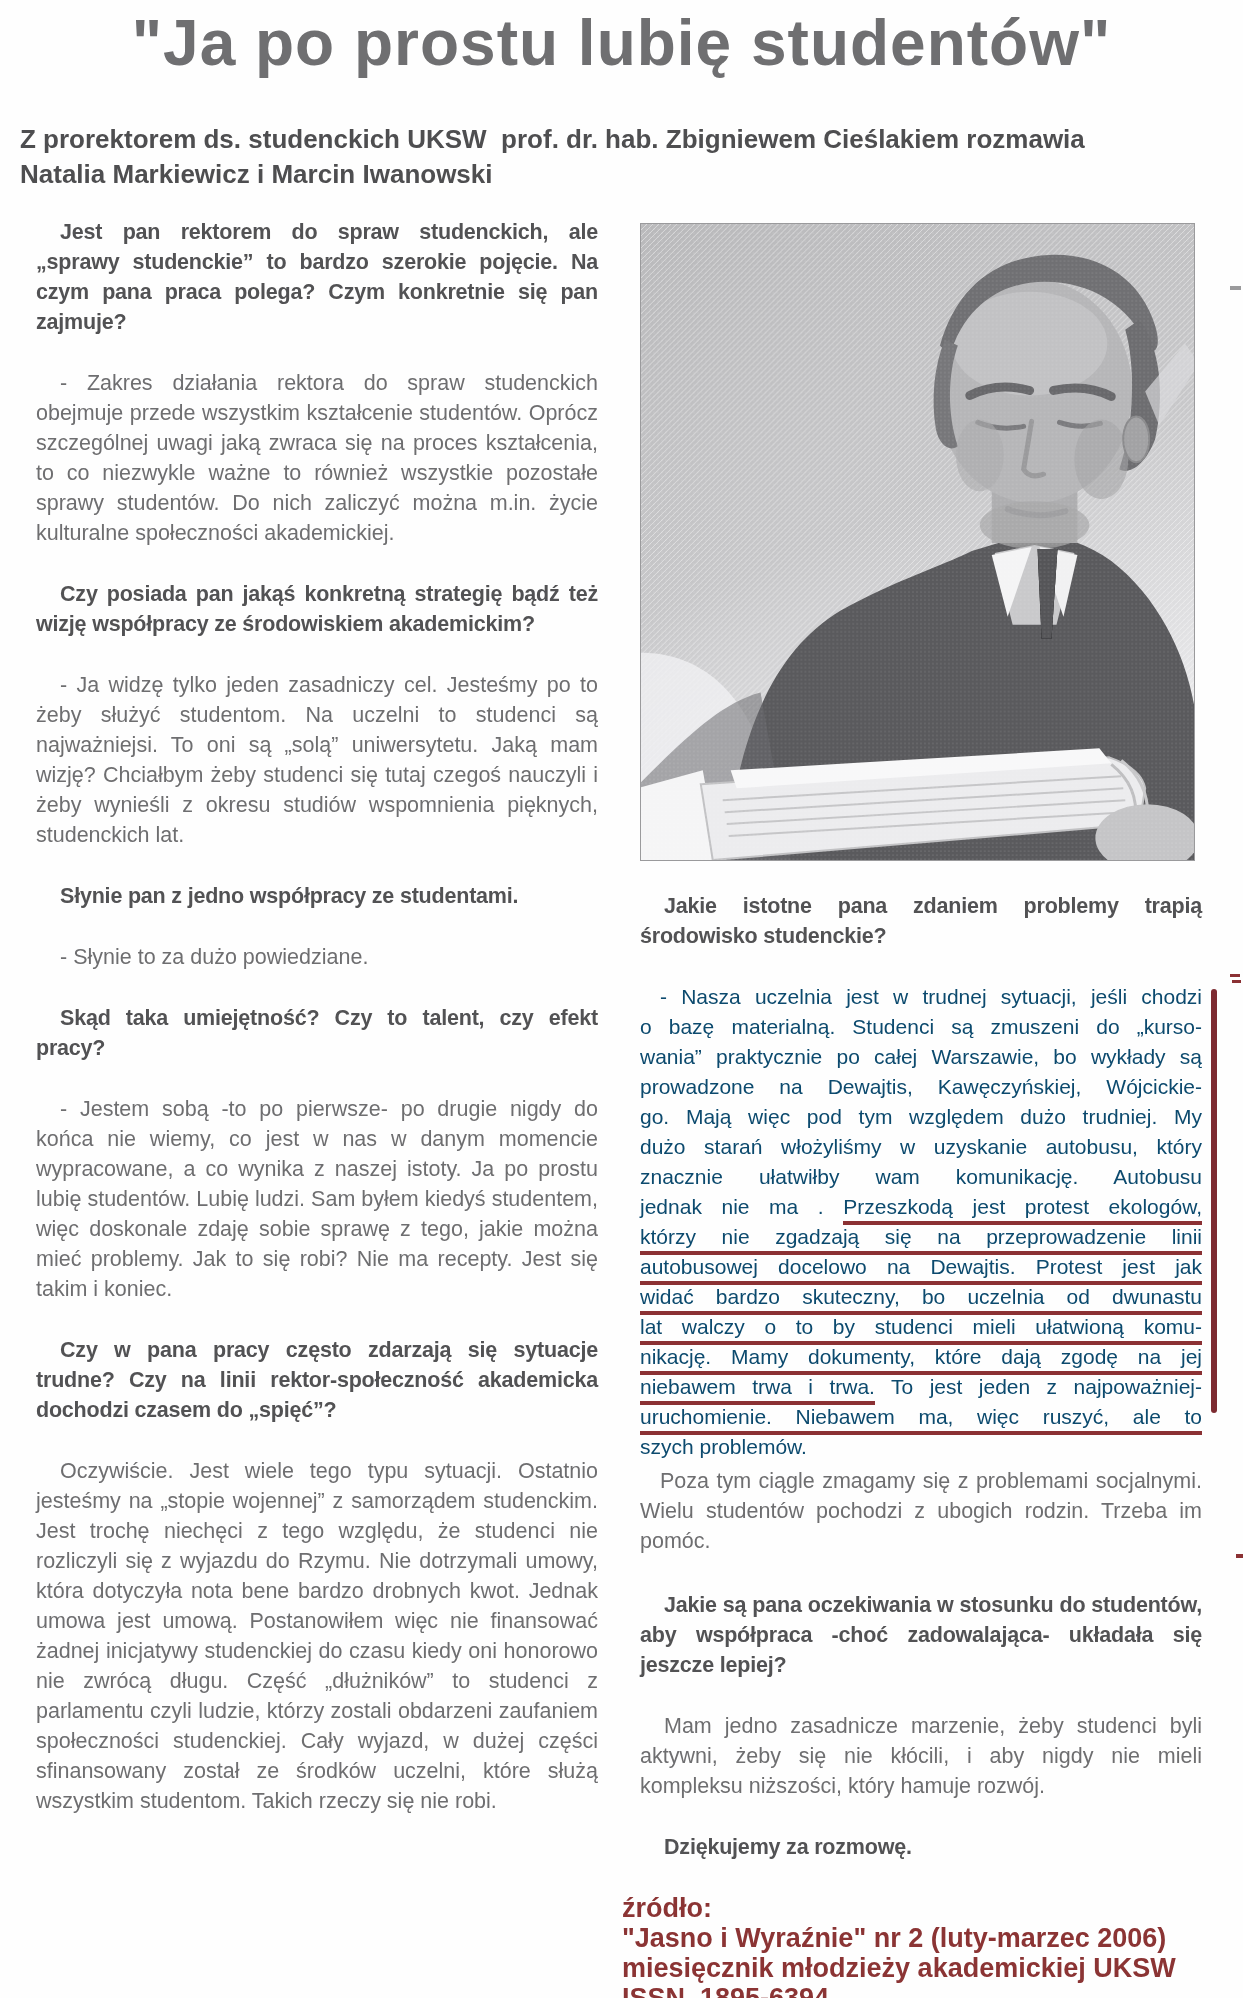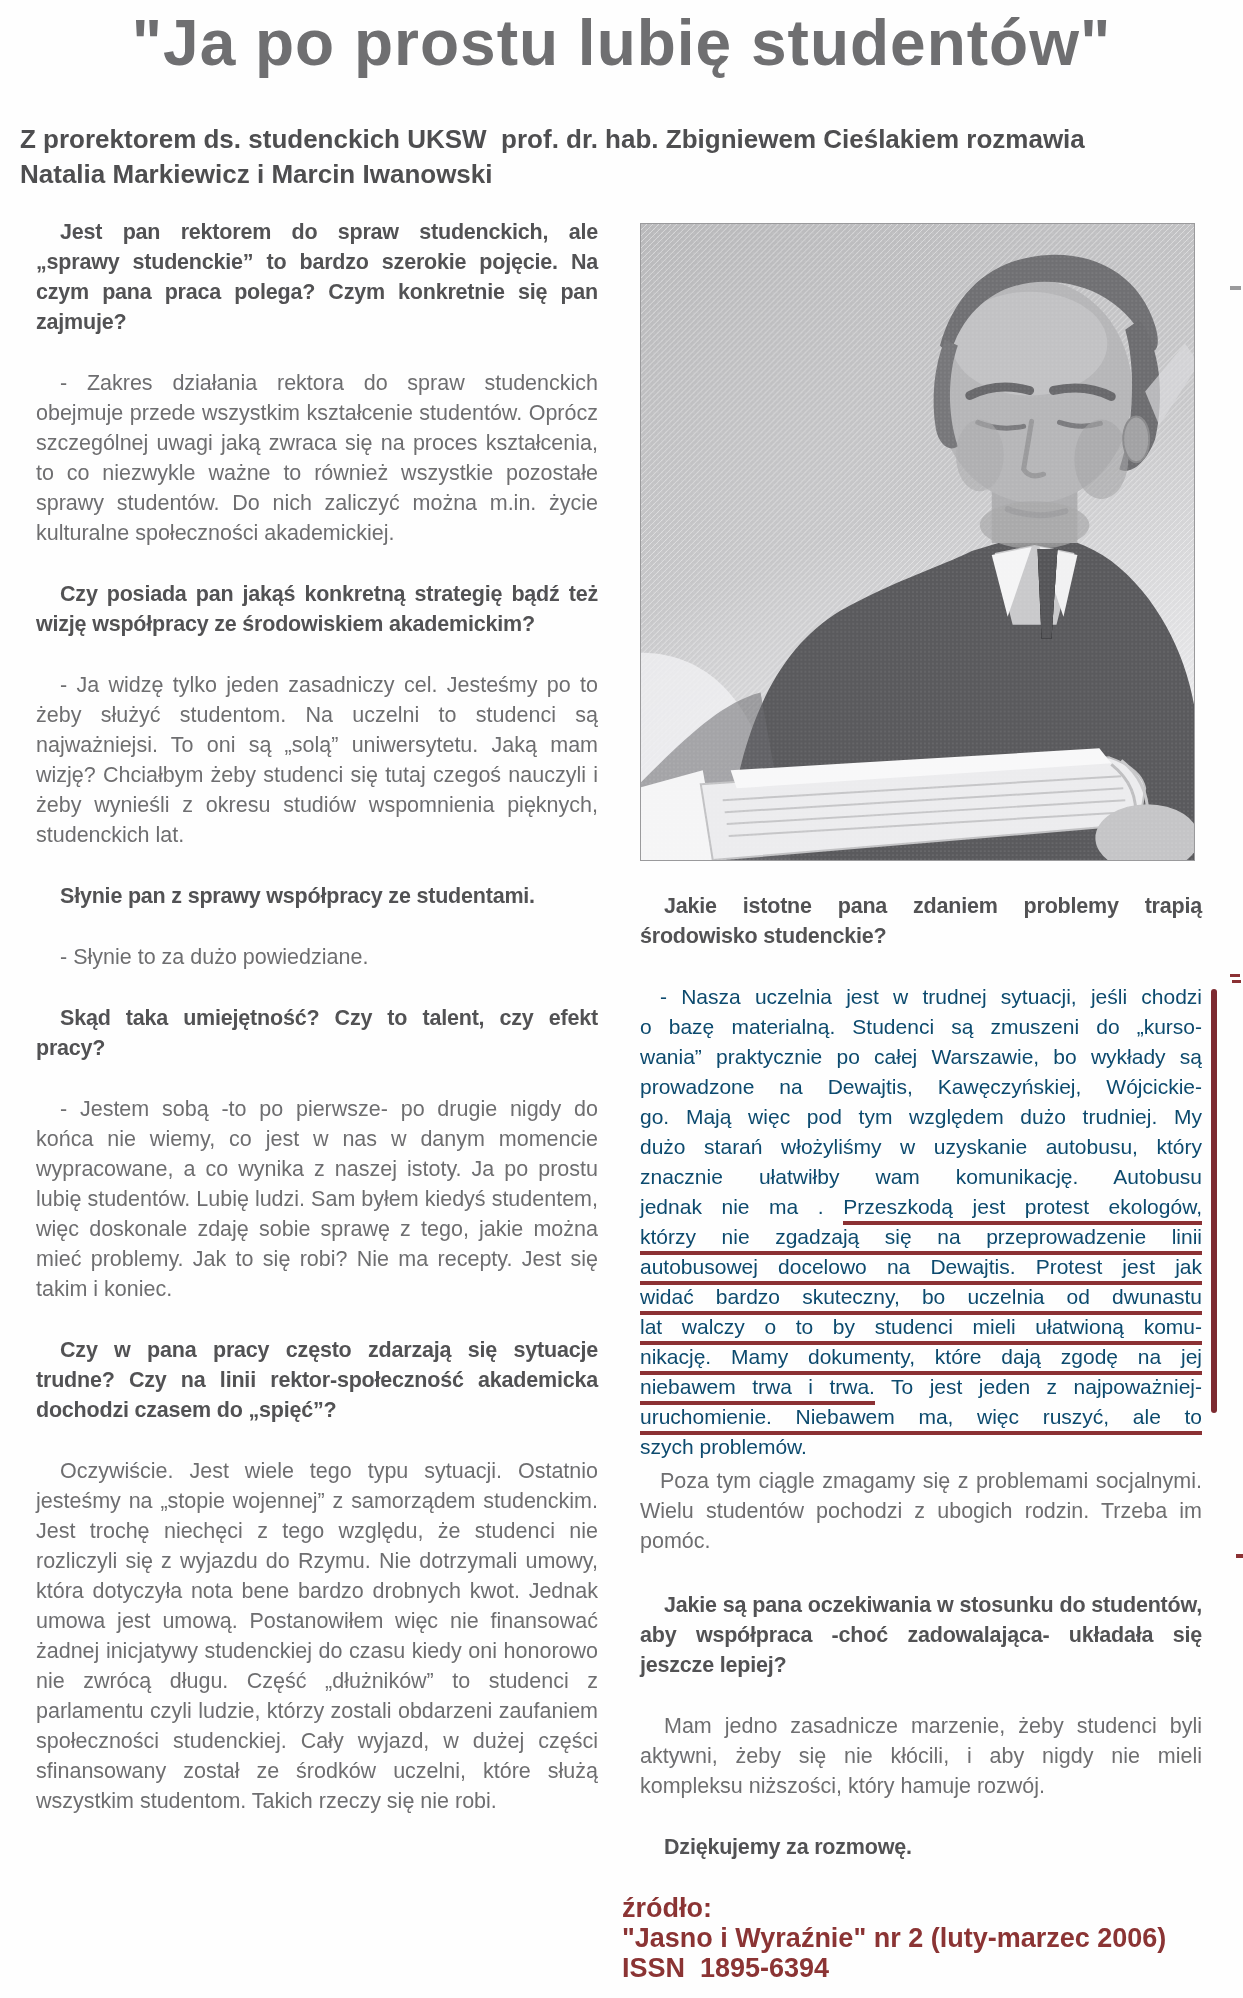--- a/index.html
+++ b/index.html
@@ -78,21 +78,21 @@
 
   <h1 class="title">"Ja po prostu lubię studentów"</h1>
   <p class="sub l1">Z prorektorem ds. studenckich UKSW  prof. dr. hab. Zbigniewem Cieślakiem rozmawia</p>
   <p class="sub l2">Natalia Markiewicz i Marcin Iwanowski</p>
 
   <section class="col left">
     <p class="q">Jest pan rektorem do spraw studenckich, ale „sprawy studenckie” to bardzo szerokie pojęcie. Na czym pana praca polega? Czym konkretnie się pan zajmuje?</p>
     <p class="a">- Zakres działania rektora do spraw studenckich obejmuje przede wszystkim kształcenie studentów. Oprócz szczególnej uwagi jaką zwraca się na proces kształcenia, to co niezwykle ważne to również wszystkie pozostałe sprawy studentów. Do nich zaliczyć można m.in. życie kulturalne społeczności akademickiej.</p>
     <p class="q">Czy posiada pan jakąś konkretną strategię bądź też wizję współpracy ze środowiskiem akademickim?</p>
     <p class="a">- Ja widzę tylko jeden zasadniczy cel. Jesteśmy po to żeby służyć studentom. Na uczelni to studenci są najważniejsi. To oni są „solą” uniwersytetu. Jaką mam wizję? Chciałbym żeby studenci się tutaj czegoś nauczyli i żeby wynieśli z okresu studiów wspomnienia pięknych, studenckich lat.</p>
-    <p class="q">Słynie pan z sprawy współpracy ze studentami.</p>
+    <p class="q">Słynie pan z jedno współpracy ze studentami.</p>
     <p class="a">- Słynie to za dużo powiedziane.</p>
     <p class="q">Skąd taka umiejętność? Czy to talent, czy efekt pracy?</p>
     <p class="a">- Jestem sobą -to po pierwsze- po drugie nigdy do końca nie wiemy, co jest w nas w danym momencie wypracowane, a co wynika z naszej istoty. Ja po prostu lubię studentów. Lubię ludzi. Sam byłem kiedyś studentem, więc doskonale zdaję sobie sprawę z tego, jakie można mieć problemy. Jak to się robi? Nie ma recepty. Jest się takim i koniec.</p>
     <p class="q">Czy w pana pracy często zdarzają się sytuacje trudne? Czy na linii rektor-społeczność akademicka dochodzi czasem do „spięć”?</p>
     <p class="a">Oczywiście. Jest wiele tego typu sytuacji. Ostatnio jesteśmy na „stopie wojennej” z samorządem studenckim. Jest trochę niechęci z tego względu, że studenci nie rozliczyli się z wyjazdu do Rzymu. Nie dotrzymali umowy, która dotyczyła nota bene bardzo drobnych kwot. Jednak umowa jest umową. Postanowiłem więc nie finansować żadnej inicjatywy studenckiej do czasu kiedy oni honorowo nie zwrócą długu. Część „dłużników” to studenci z parlamentu czyli ludzie, którzy zostali obdarzeni zaufaniem społeczności studenckiej. Cały wyjazd, w dużej części sfinansowany został ze środków uczelni, które służą wszystkim studentom. Takich rzeczy się nie robi.</p>
   </section>
 
   <section class="col right">
 
     <figure class="photo">
@@ -191,20 +191,21 @@
 
     <p class="a cont">Poza tym ciągle zmagamy się z problemami socjalnymi. Wielu studentów pochodzi z ubogich rodzin. Trzeba im pomóc.</p>
 
     <p class="q">Jakie są pana oczekiwania w stosunku do studentów, aby współpraca -choć zadowalająca- układała się jeszcze lepiej?</p>
     <p class="a">Mam jedno zasadnicze marzenie, żeby studenci byli aktywni, żeby się nie kłócili, i aby nigdy nie mieli kompleksu niższości, który hamuje rozwój.</p>
     <p class="q closing">Dziękujemy za rozmowę.</p>
 
     <div class="source">
       <p>źródło:</p>
       <p>"Jasno i Wyraźnie" nr 2 (luty-marzec 2006)</p>
+      <p>miesięcznik młodzieży akademickiej UKSW</p>
       <p>ISSN  1895-6394</p>
     </div>
   </section>
 
   <div class="vline"></div>
   <div class="mark gray"></div>
   <div class="mark red-eq-a"></div>
   <div class="mark red-eq-b"></div>
   <div class="mark red-dash"></div>
 

